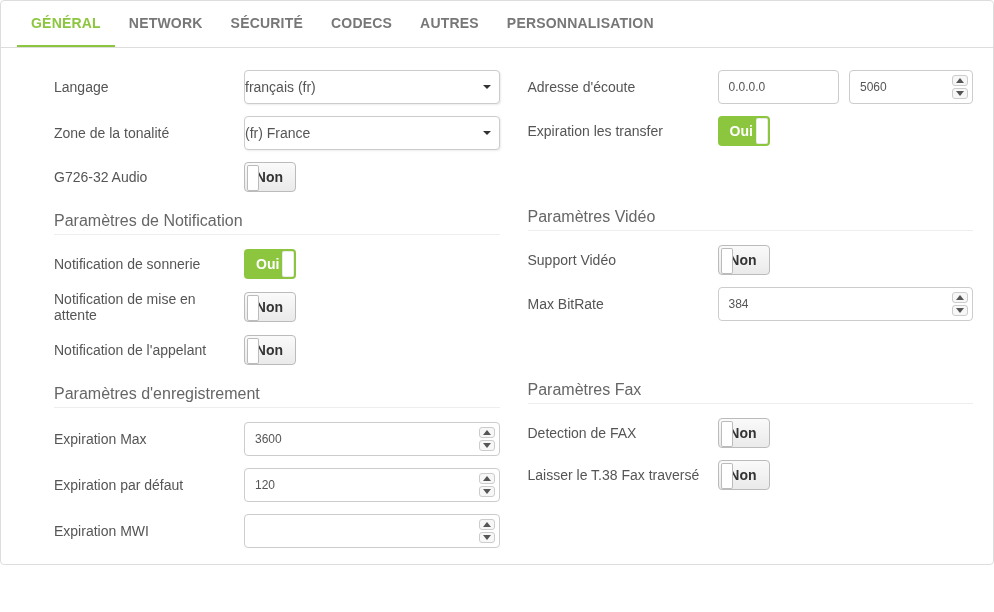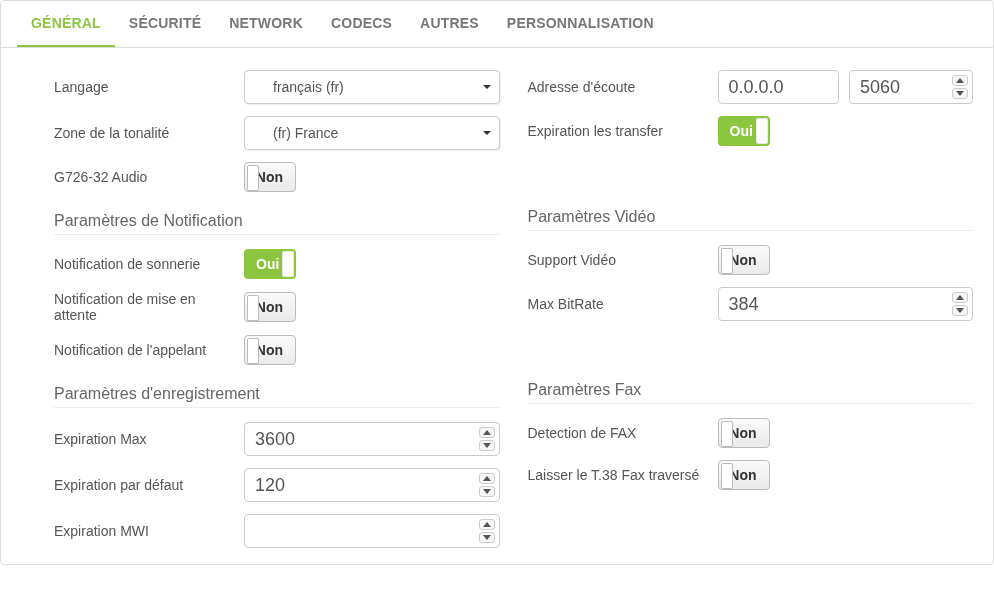--- a/index.html
+++ b/index.html
@@ -13,27 +13,27 @@
   .body { padding:16px 20px 10px 20px; }
   .cols { display:flex; gap:28px;margin-left:33px; }
   .col { flex:1; min-width:0; }
   .row { display:flex; align-items:center; padding:6px 0; }
   .row .lbl { width:190px; padding-right:8px; }
   .row .ctl { flex:1; display:flex; gap:10px; }
   .section-h { font-size:16px; color:#666; margin:14px 0 4px 0; }
   .section-hr { border:0; border-top:1px solid #eee; margin:2px 0 8px 0; }
 
   
-  .select { position:relative; display:flex; align-items:center; width:100%; height:34px; background:#fff; border:1px solid #ccc; border-radius:4px; padding:0 28px; box-shadow:1px 1px 2px rgba(0,0,0,.08); }
+  .select { position:relative; display:flex; align-items:center; width:100%; height:34px; background:#fff; border:1px solid #ccc; border-radius:4px; padding:0 0; box-shadow:1px 1px 2px rgba(0,0,0,.08); }
   .select .caret { position:absolute; right:8px; top:50%; transform:translateY(-50%); pointer-events:none; }
   .select .caret svg { display:block; }
 
   
   .input { display:flex; align-items:center; width:100%; height:34px; background:#fff; border:1px solid #ccc; border-radius:4px; padding:0 10px; position:relative; }
-  .input input { border:0; outline:0; width:100%; font-size:18px; color:#555; background:transparent; padding:0; }
+  .input input { border:0; outline:0; width:100%; font-size:12px; color:#555; background:transparent; padding:0; }
   .spin { position:absolute; right:4px; top:4px; bottom:4px; width:16px; display:flex; flex-direction:column; justify-content:center; gap:2px; }
   .spin .sbtn { height:11px; display:flex; align-items:center; justify-content:center; cursor:pointer; border:1px solid #ccc; border-radius:3px; background:#f7f7f7; }
   .spin .sbtn svg { display:block; }
 
   
   .tg { width:52px; height:30px; border-radius:4px; display:flex; align-items:center; position:relative; cursor:pointer; font-weight:700; color:#fff; }
   .tg .handle { position:absolute; top:2px; width:12px; height:26px; background:#fff; border-radius:2px; box-shadow:0 0 0 1px rgba(0,0,0,.08) inset; }
   .tg.on  { background:#8CC63F; }
   .tg.on  .txt { position:absolute; left:12px; }
   .tg.on  .handle { right:2px; }
@@ -45,22 +45,22 @@
   .addr-wrap { display:flex; gap:10px; width:100%; }
   .addr-wrap .input.host { flex:1; }
   .addr-wrap .input.port { width:124px; }
 </style>
 </head>
 <body>
 <div class="panel">
 
 <div class="tabs">
   <div class="tab active">GÉNÉRAL</div>
+  <div class="tab">NETWORK</div>
   <div class="tab">SÉCURITÉ</div>
-  <div class="tab">NETWORK</div>
   <div class="tab">CODECS</div>
   <div class="tab">AUTRES</div>
   <div class="tab">PERSONNALISATION</div>
 </div>
 
 <div class="body">
 <div class="cols">
 
 <div class="col">
 

